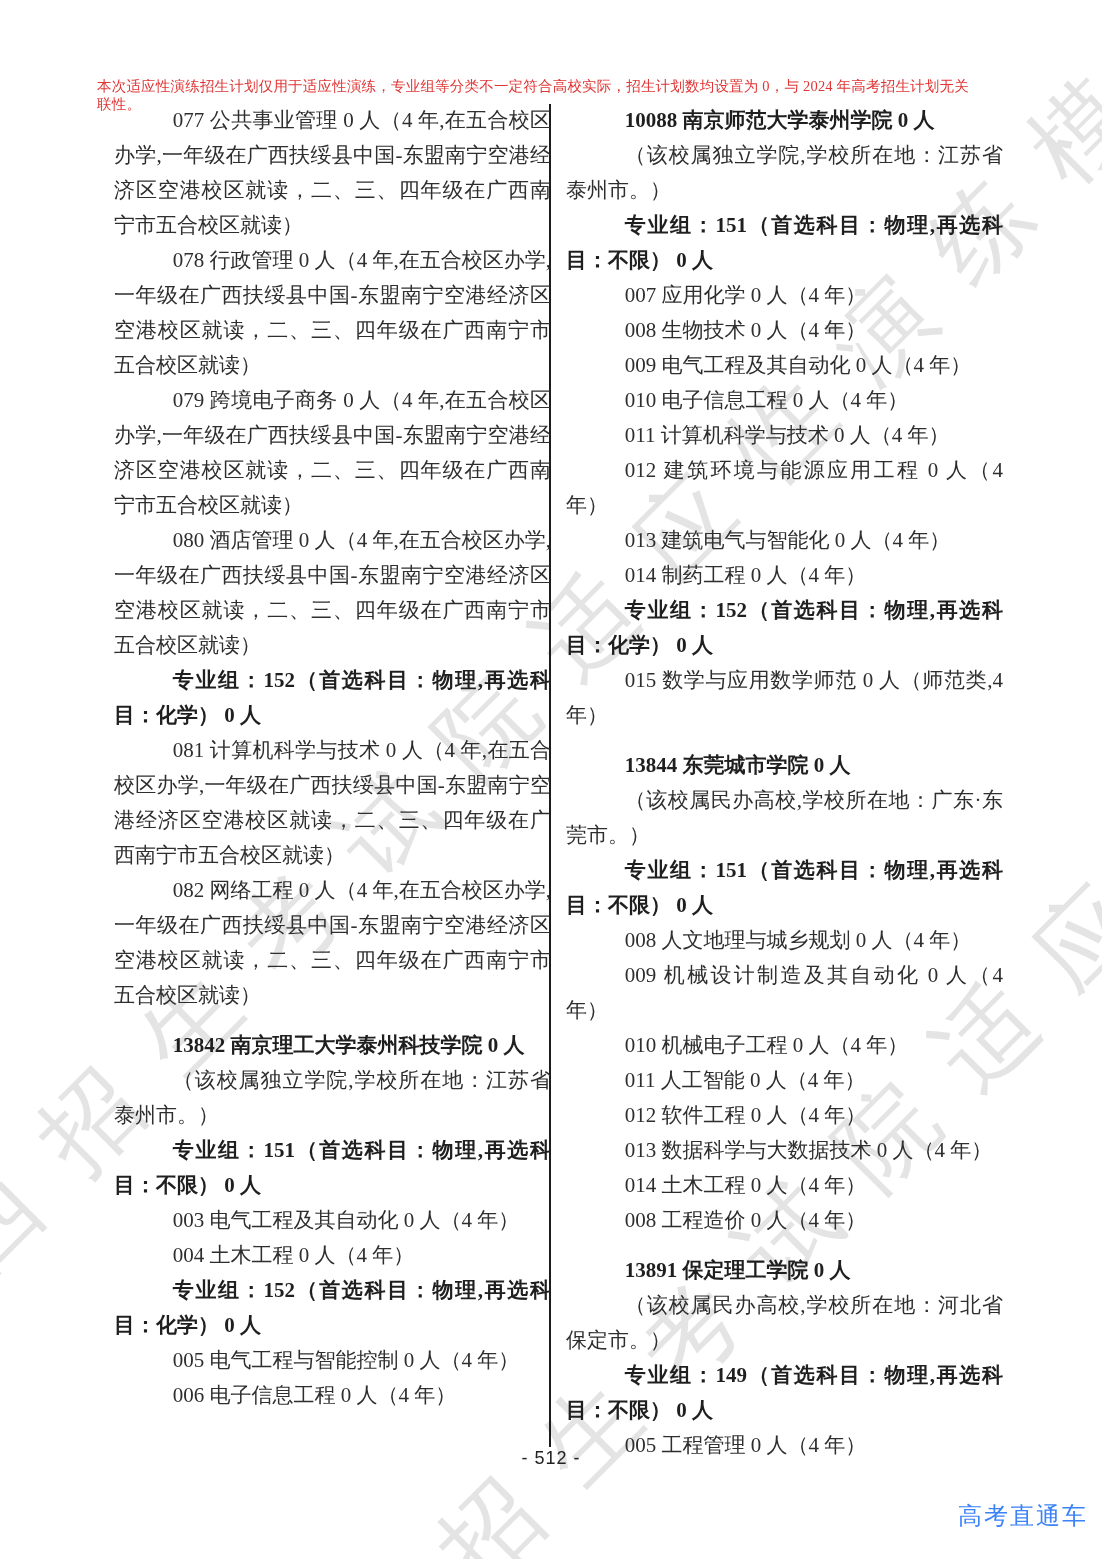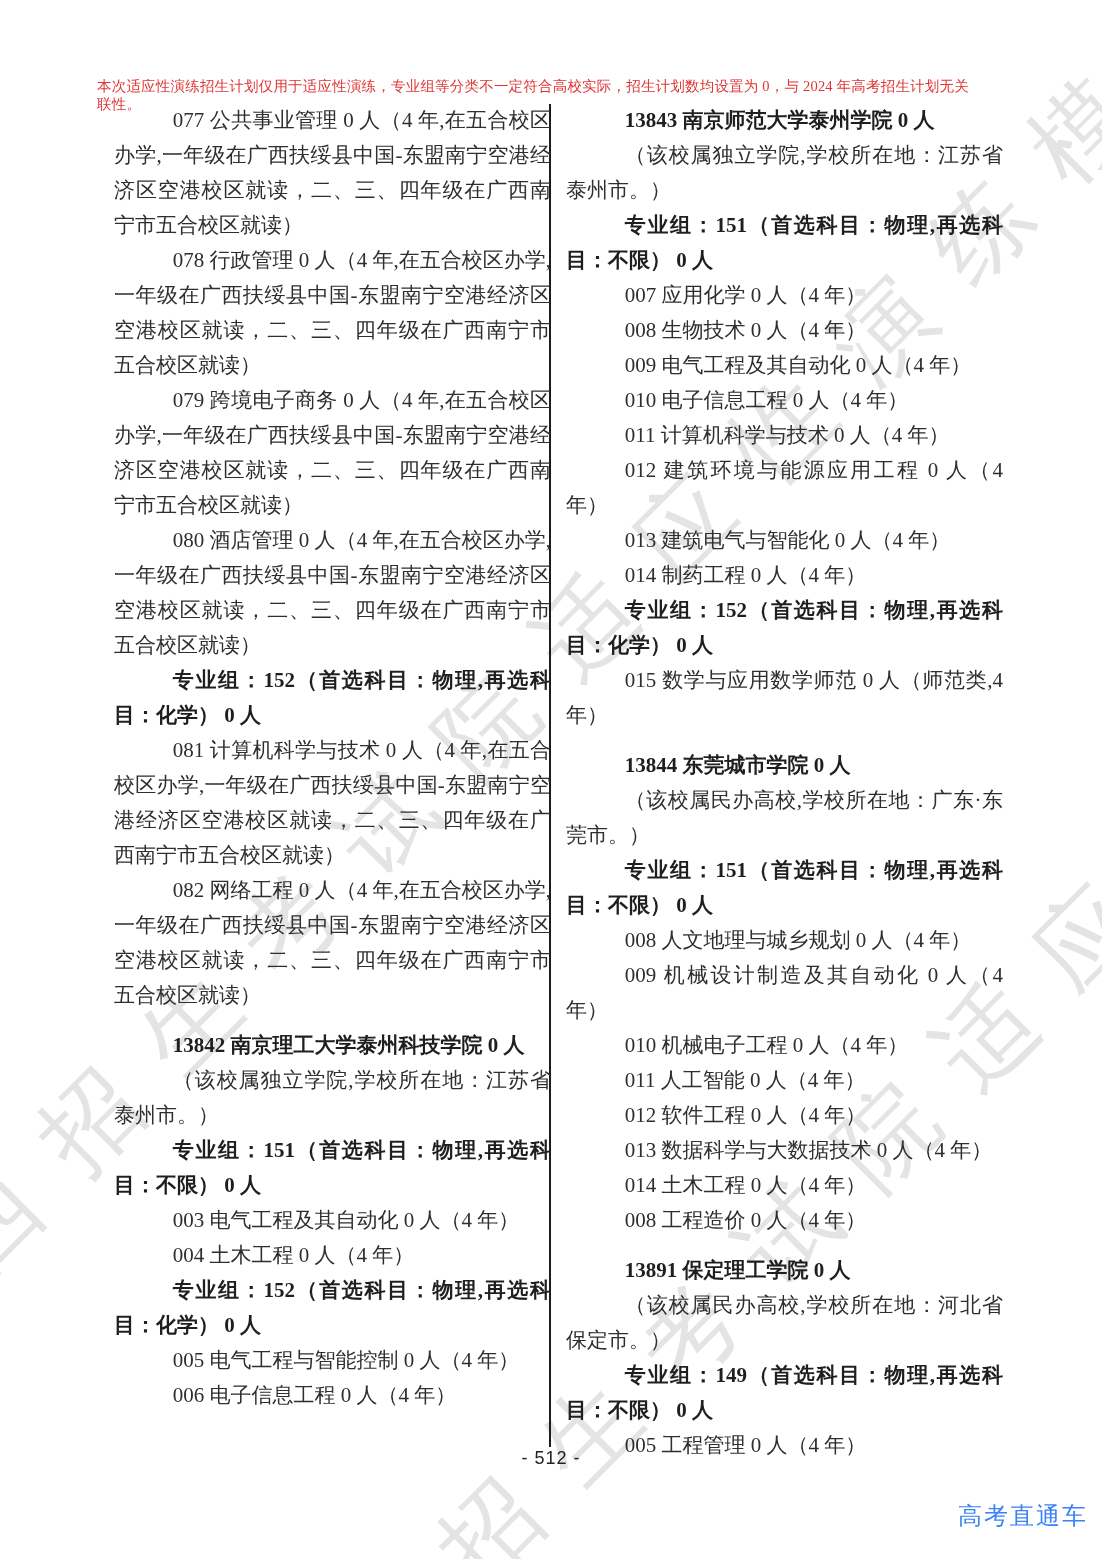--- a/index.html
+++ b/index.html
@@ -68,21 +68,21 @@
       <p class="block school">13842 南京理工大学泰州科技学院 0 人</p>
       <p class="block note">（该校属独立学院,学校所在地：江苏省泰州市。）</p>
       <p class="block group">专业组：151（首选科目：物理,再选科目：不限） 0 人</p>
       <p class="block major">003 电气工程及其自动化 0 人（4 年）</p>
       <p class="block major">004 土木工程 0 人（4 年）</p>
       <p class="block group">专业组：152（首选科目：物理,再选科目：化学） 0 人</p>
       <p class="block major">005 电气工程与智能控制 0 人（4 年）</p>
       <p class="block major">006 电子信息工程 0 人（4 年）</p>
     </div>
   <div class="col col-right" id="col-right">
-      <p class="block school">13843 南京师范大学泰州学院 0 人</p>
+      <p class="block school">10088 南京师范大学泰州学院 0 人</p>
       <p class="block note">（该校属独立学院,学校所在地：江苏省泰州市。）</p>
       <p class="block group">专业组：151（首选科目：物理,再选科目：不限） 0 人</p>
       <p class="block major">007 应用化学 0 人（4 年）</p>
       <p class="block major">008 生物技术 0 人（4 年）</p>
       <p class="block major">009 电气工程及其自动化 0 人（4 年）</p>
       <p class="block major">010 电子信息工程 0 人（4 年）</p>
       <p class="block major">011 计算机科学与技术 0 人（4 年）</p>
       <p class="block major">012 建筑环境与能源应用工程 0 人（4 年）</p>
       <p class="block major">013 建筑电气与智能化 0 人（4 年）</p>
       <p class="block major">014 制药工程 0 人（4 年）</p>

